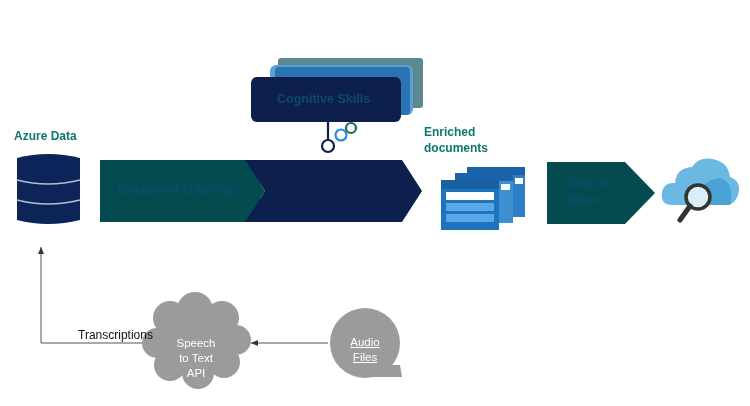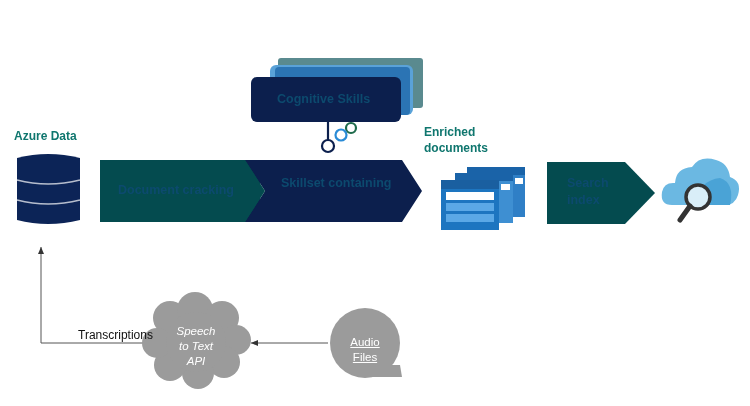--- a/index.html
+++ b/index.html
@@ -90,38 +90,37 @@
   <g fill="#9b9b9b">
     <circle cx="365" cy="343" r="35"></circle>
     <path d="M372,365 L400,365 L402,377 L360,377 Z"></path>
   </g>
 </svg>
 
 <div class="abs lbl" style="left:14px; top:128px;">Azure Data</div>
 
 <div class="abs wtxt" style="left:118px; top:182px;">Document cracking</div>
 <div class="abs wtxt" style="left:281px; top:175px;">
-  <div>Skillset containing</div>
 </div>
 
 <div class="abs wtxt" style="left:277px; top:91px;">Cognitive Skills</div>
 
 <div class="abs lbl" style="left:424px; top:124px;">
   <div>Enriched</div>
   <div>documents</div>
 </div>
 
 <div class="abs wtxt" style="left:567px; top:175px;">
   <div>Search</div>
   <div>index</div>
 </div>
 
 <div class="abs plain" style="left:49px; top:328px;">Transcriptions</div>
 
-<div class="abs gtxt" style="left:166px; top:324px; width:60px;font-style:italic;">
+<div class="abs gtxt" style="left:166px; top:336px; width:60px;">
   <div>Speech</div>
   <div>to Text</div>
   <div>API</div>
 </div>
 
 <div class="abs gtxt" style="left:340px; top:335px; width:50px;text-decoration:underline;">
   <div>Audio</div>
   <div>Files</div>
 </div>
 

